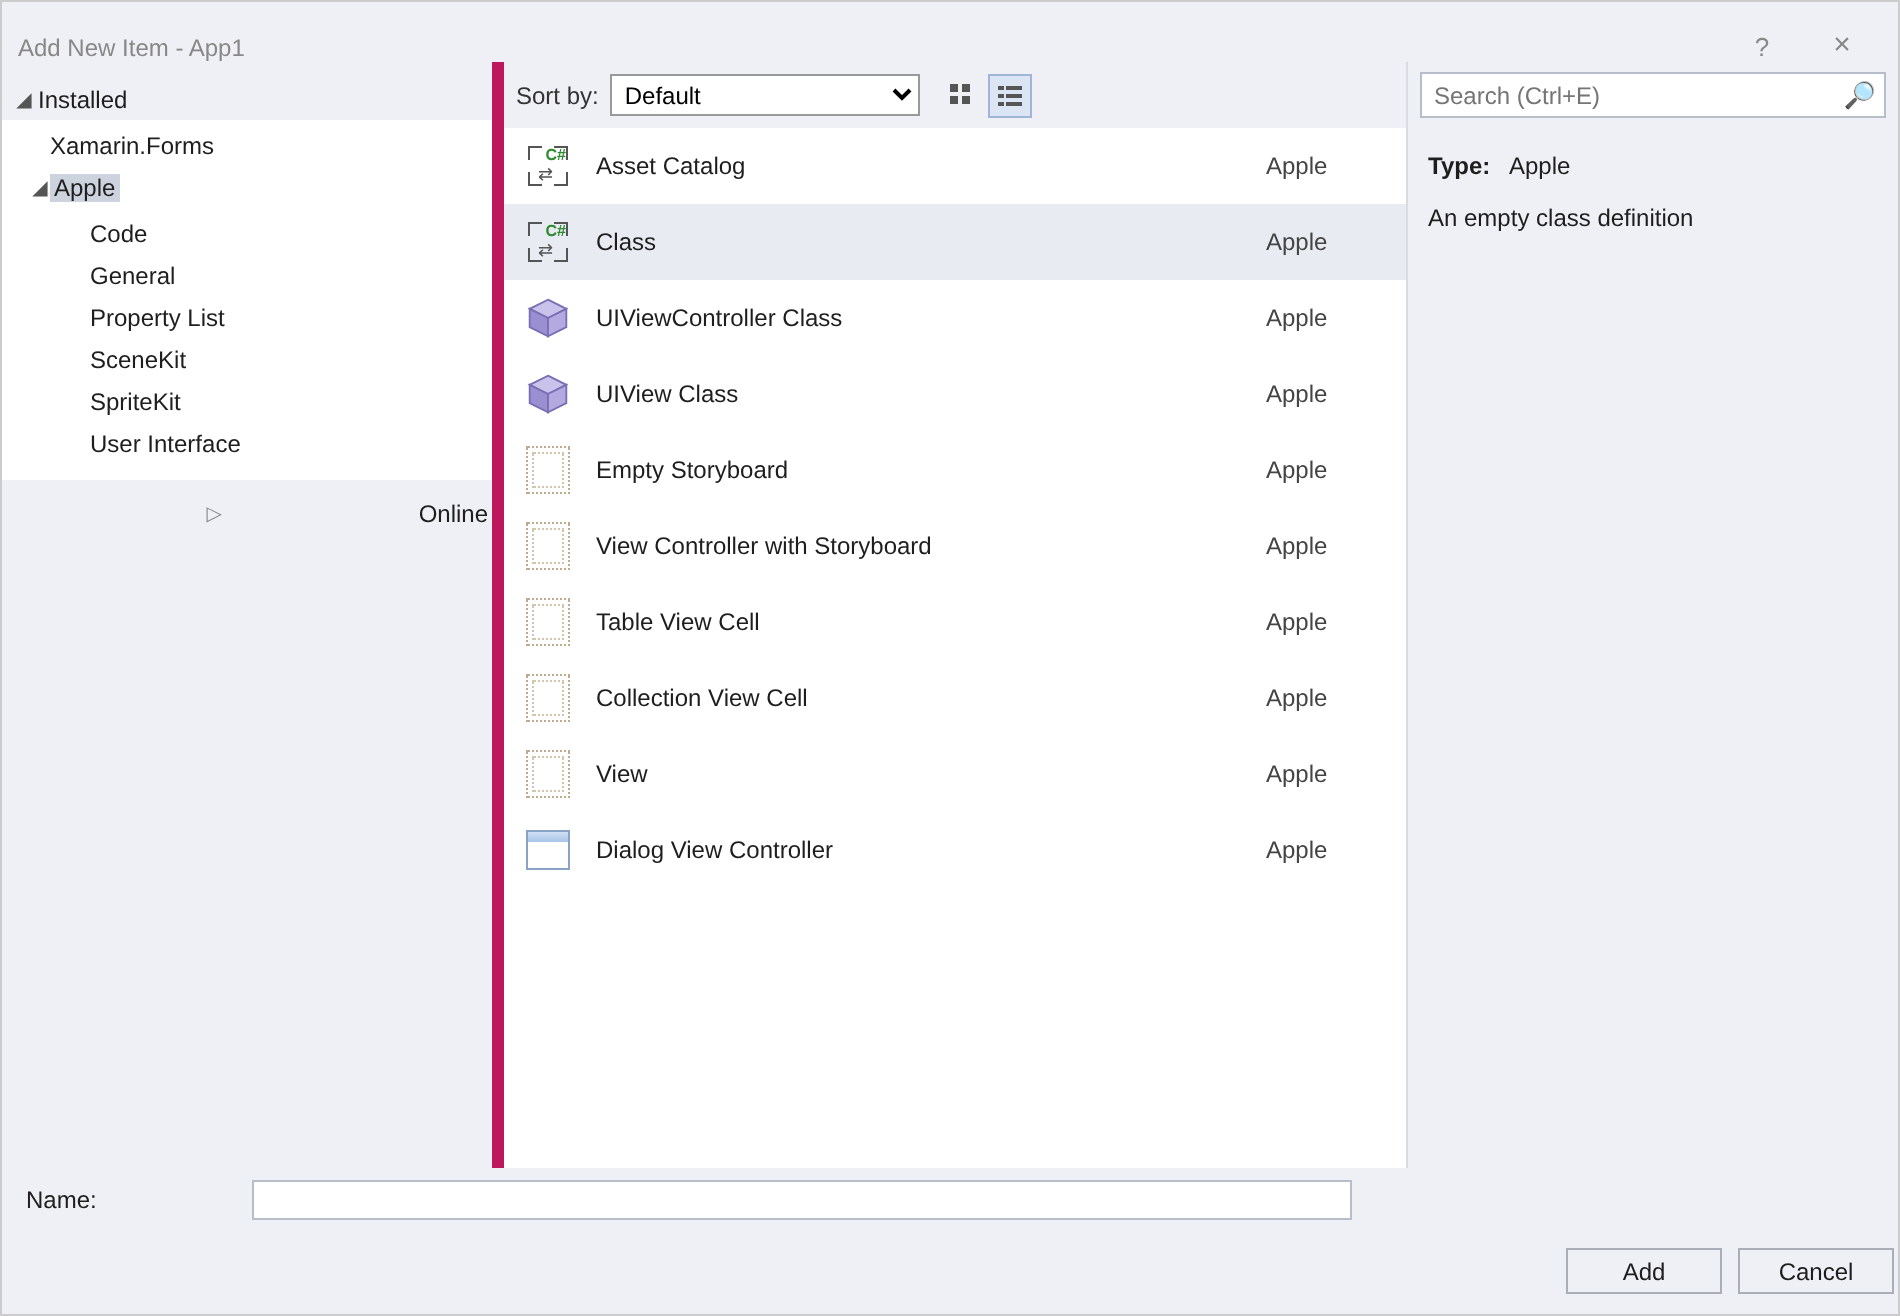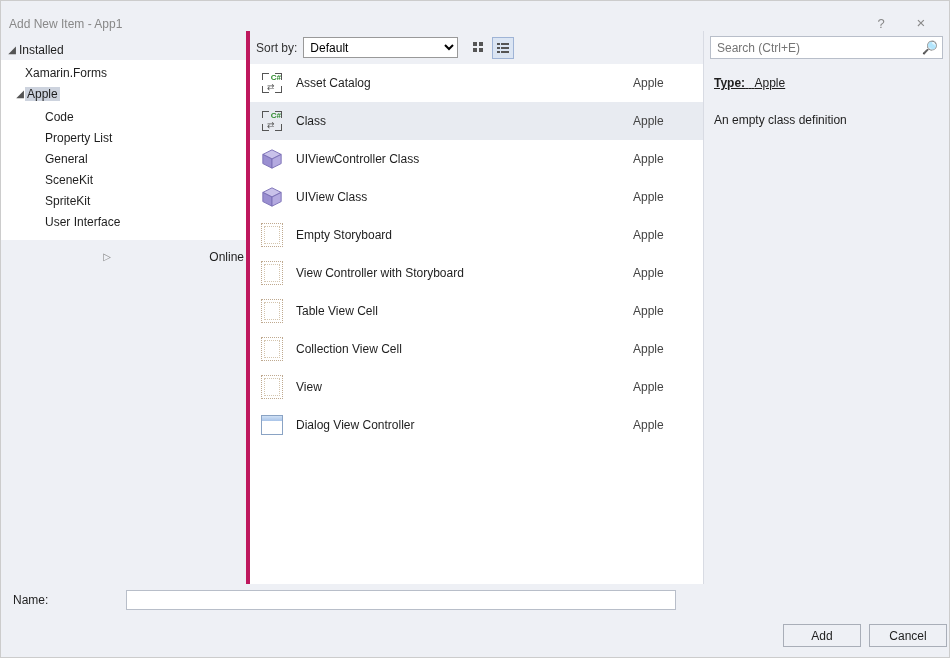--- a/index.html
+++ b/index.html
@@ -13,39 +13,39 @@
   .tree { width: 245px; background: #eef0f5; padding-top: 8px; }
   .tree-item { display: flex; align-items: center; height: 21px; padding-left: 6px; cursor: default; }
   .tree-item .label { padding: 0 2px; }
   .tree-item.selected .label { background: #cdd3de; }
   .tree-arrow { width: 10px; display: inline-block; text-align: center; color: #555; font-size: 10px; }
   .tree-arrow.right { color: #888; }
   .tree-sub { background: #fff; padding: 2px 0 4px 0; }
   .tree-sub .tree-item { padding-left: 22px; }
   .tree-sub .tree-item.parent { padding-left: 14px; }
   .tree-sub .tree-sub .tree-item { padding-left: 42px; }
-  .center { flex: 1; background: #fff; display: flex; flex-direction: column; border-left: 4px solid #be185d; border-right: 1px solid #d8dbe3; min-width: 0; }
+  .center { flex: 1; background: #fff; display: flex; flex-direction: column; border-left: 6px solid #be185d; border-right: 1px solid #d8dbe3; min-width: 0; }
   .toolbar { height: 33px; background: #eef0f5; display: flex; align-items: center; padding: 0 6px; gap: 6px; }
   .sortby-label { color: #333; }
   .sort-select { height: 21px; width: 155px; border: 1px solid #999; background: #fff; font-size: 12px; padding: 0 2px; }
   .view-btns { display: flex; gap: 2px; margin-left: 4px; }
   .view-btn { width: 22px; height: 22px; display: flex; align-items: center; justify-content: center; border: 1px solid transparent; cursor: default; }
   .view-btn.active { border: 1px solid #9fb4d6; background: #dbe5f3; }
   .list { flex: 1; overflow-y: auto; }
   .row { height: 38px; display: flex; align-items: center; padding: 0 10px 0 6px; cursor: default; }
   .row.selected { background: #e8ebf1; }
   .row-icon { width: 32px; height: 28px; display: flex; align-items: center; justify-content: center; }
   .row-name { flex: 1; padding-left: 8px; }
   .row-cat { color: #444; width: 60px; text-align: left; }
   .right { width: 245px; background: #eef0f5; display: flex; flex-direction: column; }
   .search-wrap { height: 33px; display: flex; align-items: center; padding: 0 6px; }
   .search { flex: 1; height: 23px; border: 1px solid #b8bec9; background: #fff; display: flex; align-items: center; padding: 0 4px; }
   .search input { flex: 1; border: none; outline: none; font-size: 12px; color: #a16207; background: transparent; }
   .desc { padding: 10px 10px; line-height: 1.6; }
-  .desc-type { margin-bottom: 18px; text-decoration: underline; }
+  .desc-type { margin-bottom: 7px; }
   .bottom { background: #eef0f5; padding: 6px 0 10px 10px; }
   .name-row { display: flex; align-items: center; margin-bottom: 14px; }
   .name-row label { width: 115px; padding-left: 2px; }
   .name-row input { width: 550px; height: 20px; border: 1px solid #b8bec9; background: #fff; padding: 0 3px; font-size: 12px; }
   .btn-row { display: flex; justify-content: flex-end; gap: 8px; padding-right: 2px; }
   .btn { width: 78px; height: 23px; background: #eef0f5; border: 1px solid #a9aeb8; cursor: default; display: flex; align-items: center; justify-content: center; }
   
   .ic-cs { position: relative; width: 24px; height: 24px; }
   .ic-cs .br1 { position:absolute; border: 1.5px solid #555; }
   .ic-cs .tl { width:7px; height:7px; top:2px; left:2px; border-right:none; border-bottom:none; }
@@ -87,24 +87,24 @@
         </div>
         <div class="tree-item parent selected">
           <span class="tree-arrow">◢</span>
           <span class="label">Apple</span>
         </div>
         <div class="tree-sub">
           <div class="tree-item">
               <span class="label">Code</span>
             </div>
           <div class="tree-item">
+              <span class="label">General</span>
+            </div>
+          <div class="tree-item">
               <span class="label">Property List</span>
-            </div>
-          <div class="tree-item">
-              <span class="label">General</span>
             </div>
           <div class="tree-item">
               <span class="label">SceneKit</span>
             </div>
           <div class="tree-item">
               <span class="label">SpriteKit</span>
             </div>
           <div class="tree-item">
               <span class="label">User Interface</span>
             </div>

